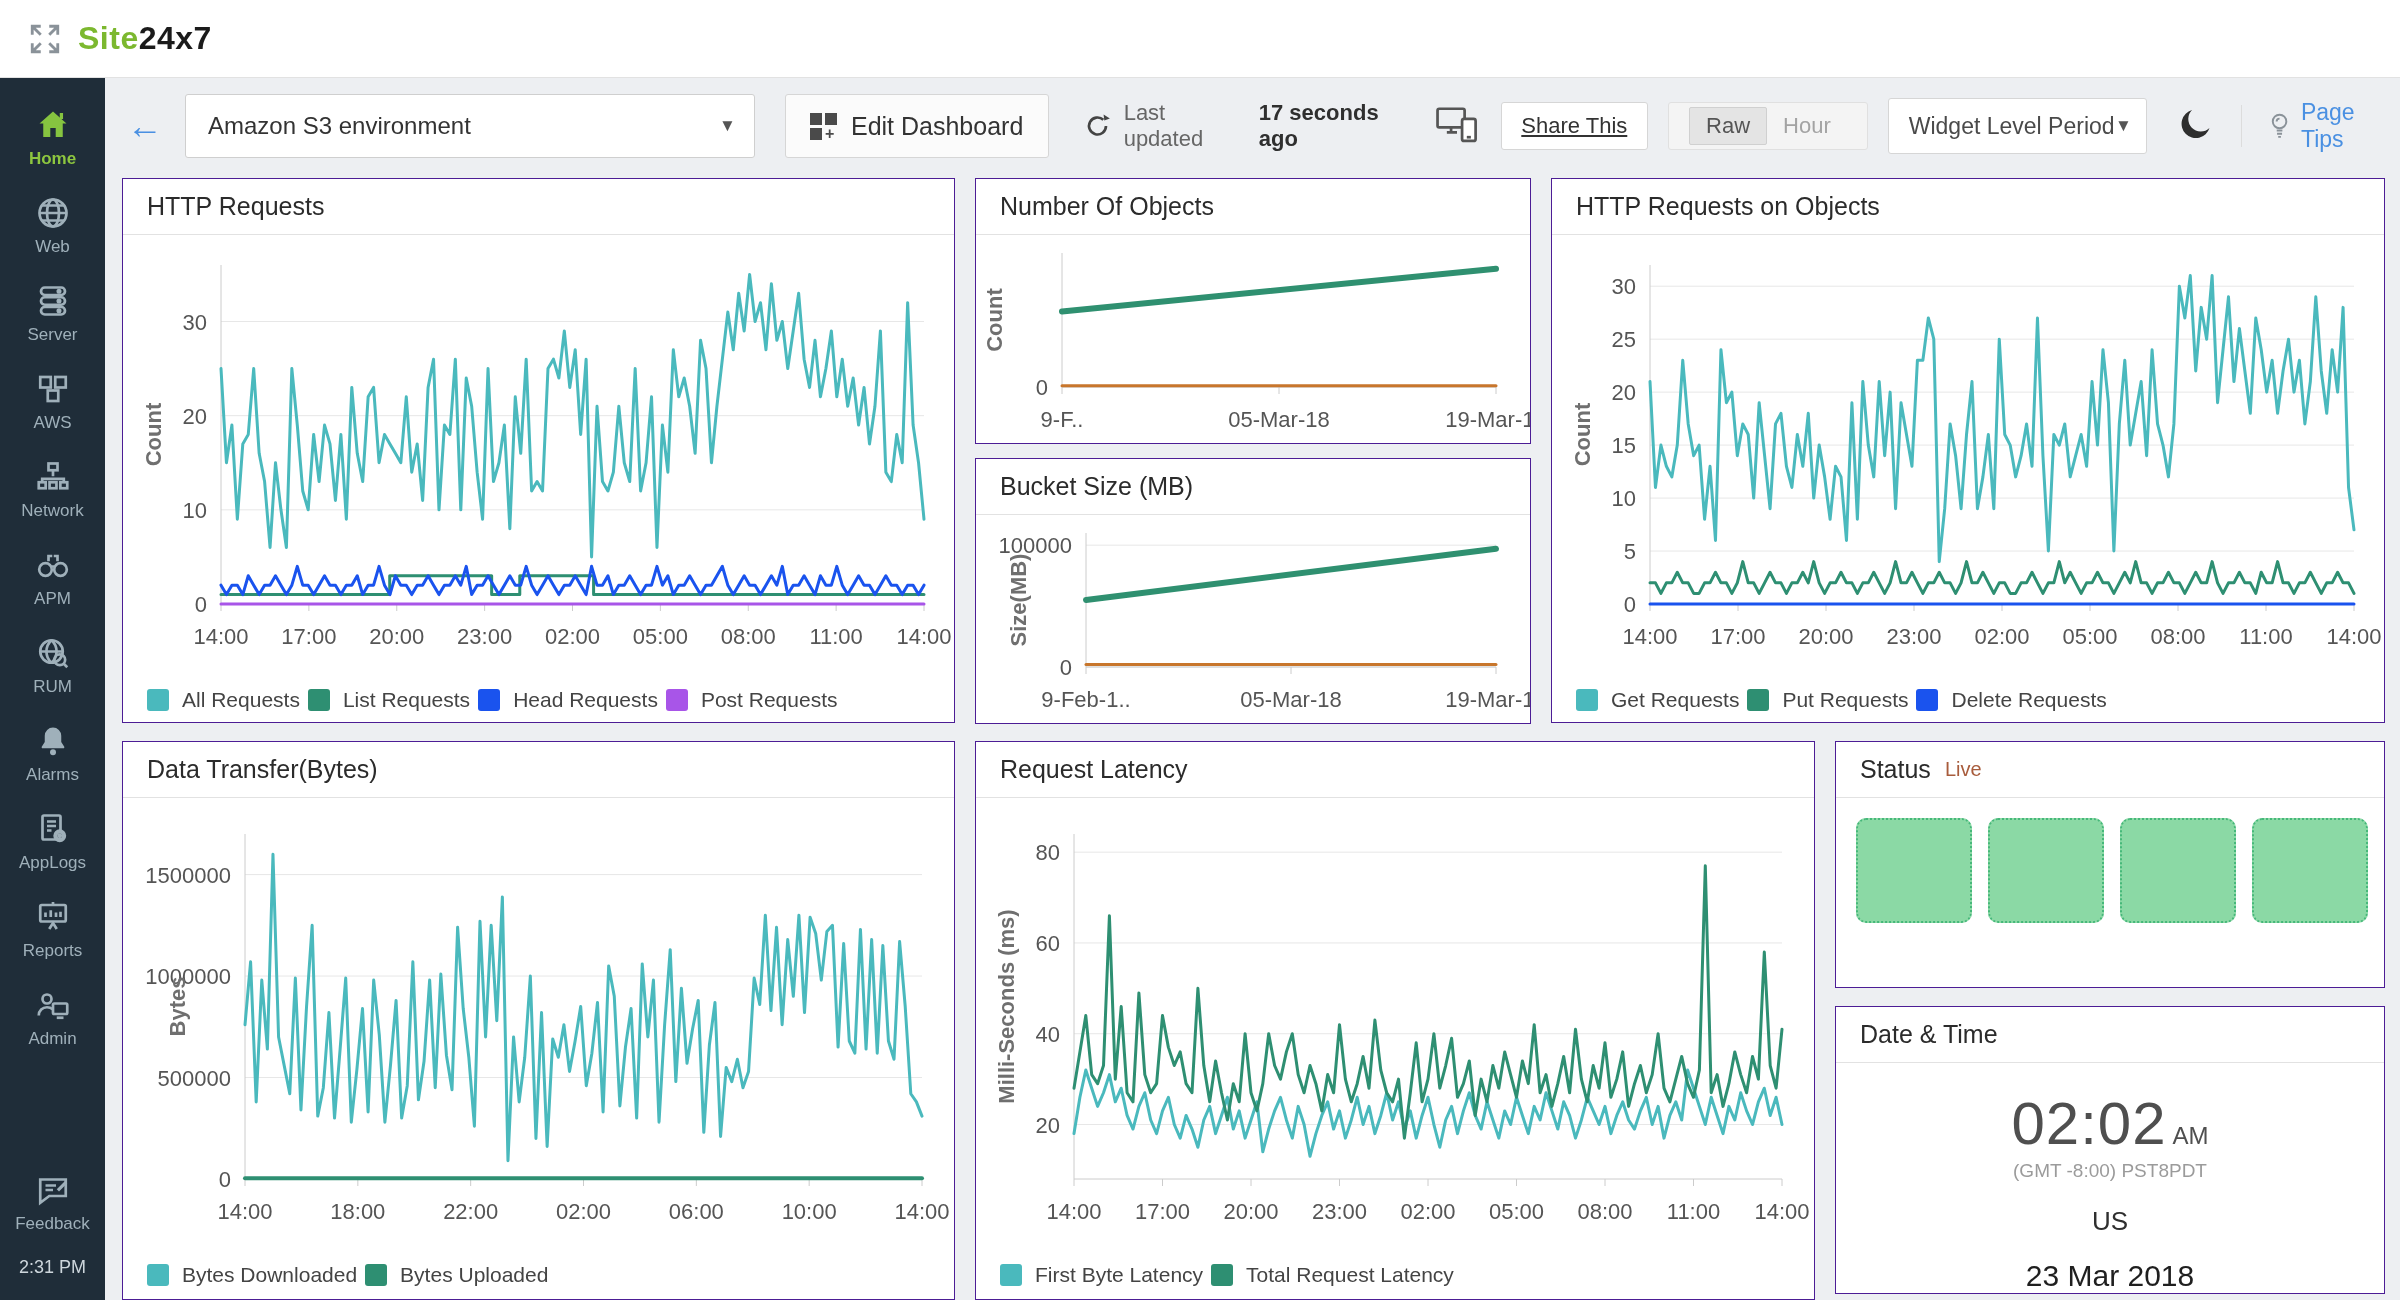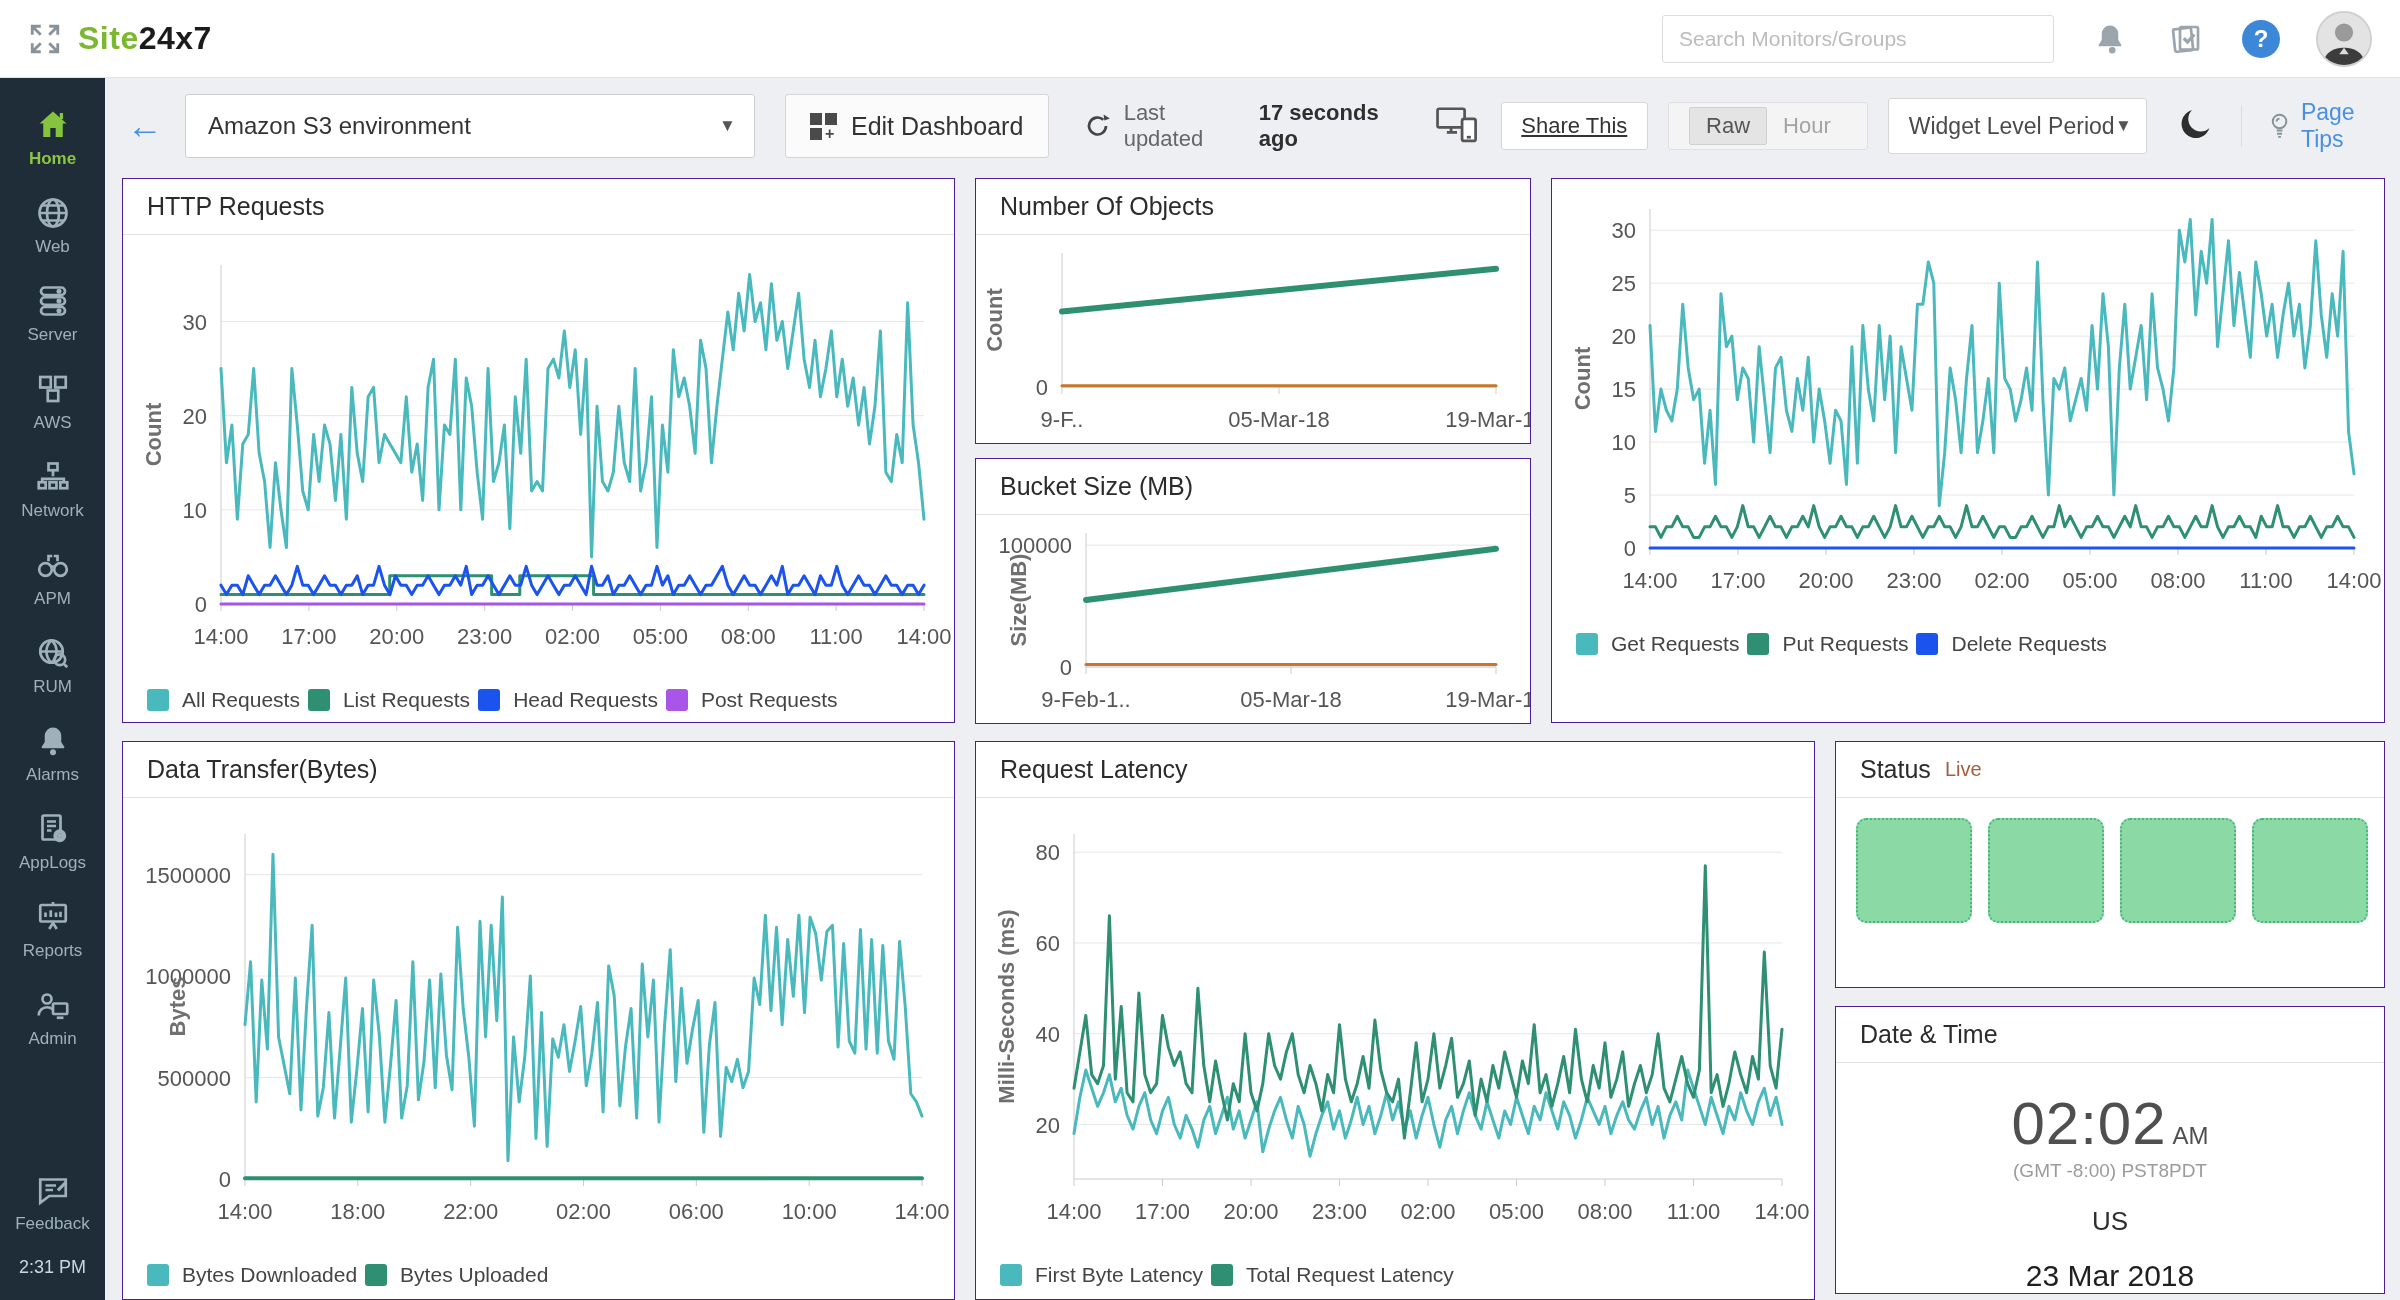--- a/index.html
+++ b/index.html
@@ -104,45 +104,20 @@
 <div class="app">
 
   <div class="header">
     <svg class="expand-icon" viewBox="0 0 24 24" fill="none" stroke="#8a9299" stroke-width="2">
       <path d="M3 9V3h6M3 3l6 6"></path>
         <path d="M21 9V3h-6M21 3l-6 6"></path>
         <path d="M3 15v6h6M3 21l6-6"></path>
         <path d="M21 15v6h-6M21 21l-6-6"></path>
     </svg>
     <div class="logo"><span class="green">Site</span><span>24x7</span></div>
-    <div class="header-right">
-      <input class="search-box" placeholder="Search Monitors/Groups" style="">
-      <span class="hicon">
-        <svg viewBox="0 0 24 24" width="36" height="36" fill="#9aa5ad">
-            <path d="M12 3a5.5 5.5 0 0 0-5.5 5.5v4.2L4.6 15.6a.8.8 0 0 0 .6 1.3h13.6a.8.8 0 0 0 .6-1.3l-1.9-2.9V8.5A5.5 5.5 0 0 0 12 3z"></path>
-            <circle cx="13.5" cy="19.5" r="2.2"></circle>
-          </svg>
-      </span>
-      <span class="hicon">
-        <svg viewBox="0 0 24 24" width="36" height="36" fill="none" stroke="#9aa5ad" stroke-width="1.8">
-            <rect x="4" y="5" width="12" height="15" rx="1" transform="rotate(-6 10 12)"></rect>
-            <rect x="8" y="4" width="12" height="15" rx="1"></rect>
-            <path d="M10.5 11.5l2.5 2.5 4.5-5" stroke-width="2.2"></path>
-          </svg>
-      </span>
-      <span class="help-circle">?</span>
-      <span class="avatar">
-        <svg viewBox="0 0 24 24" width="52" height="52">
-            <rect width="24" height="24" fill="#e3e3e3"></rect>
-            <circle cx="12" cy="9" r="4.2" fill="#9a9a9a"></circle>
-            <path d="M2.5 24c0-5.5 4.5-8 9.5-8s9.5 2.5 9.5 8z" fill="#3c3c3c"></path>
-            <path d="M12 16l-2.2 3h4.4z" fill="#dcdcdc"></path>
-          </svg>
-      </span>
-    </div>
   </div>
 
   <div class="sidebar">
     <div class="side-item active">
       <svg viewBox="0 0 24 24">
           <path d="M12 3l9 8h-2.5v9h-13v-9H3z" fill="#86c440"></path>
           <rect x="10.2" y="14" width="3.6" height="6" fill="#1f2d39"></rect>
           <rect x="16.5" y="4" width="2.2" height="4" fill="#86c440"></rect>
         </svg>
       <span class="slabel">Home</span>
@@ -400,20 +375,23 @@
           <text x="315" y="192" text-anchor="middle" fill="#555" font-size="22">05-Mar-18</text>
           <line x1="520" x2="520" y1="152" y2="159" stroke="#ccc"></line>
           <text x="520" y="192" text-anchor="middle" fill="#555" font-size="22">19-Mar-18</text>
           <text fill="#6f6f6f" font-size="22" font-weight="bold" text-anchor="middle" transform="translate(50,85) rotate(-90)">Size(MB)</text>
           <polyline points="110,85 520,33.836363636363636" fill="none" stroke="#2f9070" stroke-width="6" stroke-linejoin="round" stroke-linecap="round"></polyline>
           <polyline points="110,149.56363636363636 520,149.56363636363636" fill="none" stroke="#c8762c" stroke-width="3" stroke-linejoin="round" stroke-linecap="round"></polyline>
         </svg></div>
   </div>
 
   <div class="card" id="c-hro">
+    <div class="card-head">
+        <span class="card-title">HTTP Requests on Objects</span>
+      </div>
     <div class="chart" style="height:441px"><svg width="832" height="441">
           <line x1="98" x2="802" y1="369" y2="369" stroke="#e7e7e7" stroke-width="1"></line>
           <text x="84" y="377" text-anchor="end" fill="#555" font-size="22">0</text>
           <line x1="98" x2="802" y1="316.03125" y2="316.03125" stroke="#e7e7e7" stroke-width="1"></line>
           <text x="84" y="324.03125" text-anchor="end" fill="#555" font-size="22">5</text>
           <line x1="98" x2="802" y1="263.0625" y2="263.0625" stroke="#e7e7e7" stroke-width="1"></line>
           <text x="84" y="271.0625" text-anchor="end" fill="#555" font-size="22">10</text>
           <line x1="98" x2="802" y1="210.09375" y2="210.09375" stroke="#e7e7e7" stroke-width="1"></line>
           <text x="84" y="218.09375" text-anchor="end" fill="#555" font-size="22">15</text>
           <line x1="98" x2="802" y1="157.125" y2="157.125" stroke="#e7e7e7" stroke-width="1"></line>

